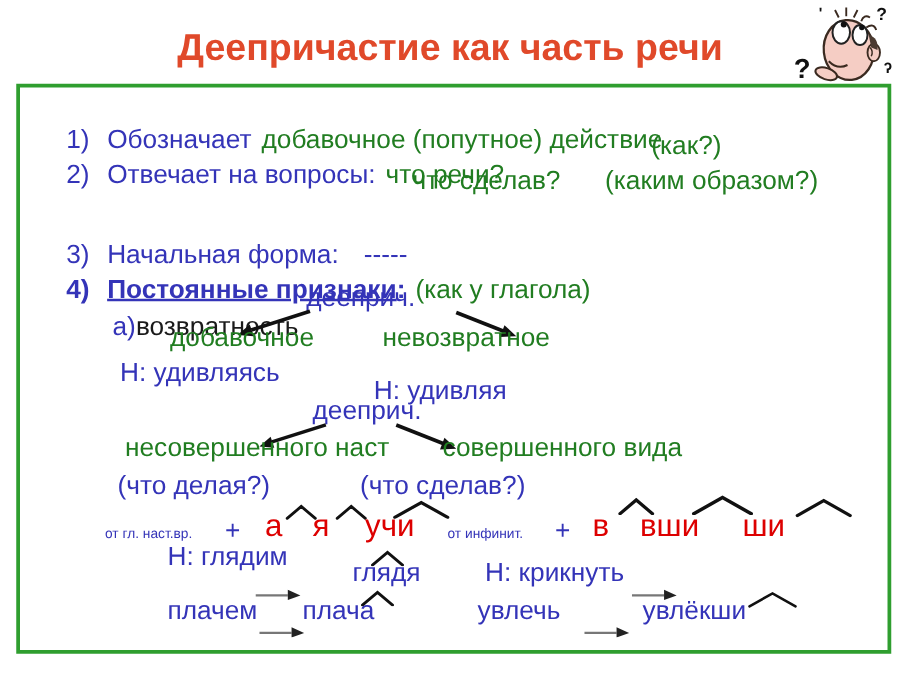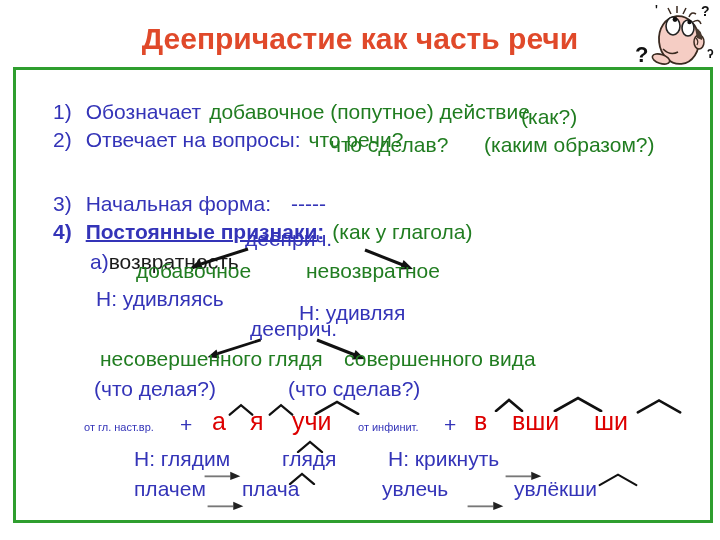--- a/index.html
+++ b/index.html
@@ -100,22 +100,22 @@
 
     <svg style="position:absolute;left:186px;top:266px;" width="66" height="26" viewBox="0 0 72 26">
       <line x1="64" y1="3" x2="17" y2="18" stroke="#111" stroke-width="3"></line>
       <polygon points="6,22 15.8,13.5 19,23" fill="#111"></polygon>
     </svg>
     <svg style="position:absolute;left:296px;top:268px;" width="62" height="26" viewBox="0 0 60 26">
       <line x1="4" y1="2" x2="42" y2="17" stroke="#111" stroke-width="3"></line>
       <polygon points="52,21 39,21.5 42.6,12.1" fill="#111"></polygon>
     </svg>
 
-    <span class="t g" style="left:84px;top:277px;">несовершенного глядя</span>
-    <span class="t g" style="left:328px;top:277px;">совершенного вида</span>
+    <span class="t g" style="left:84px;top:277px;">несовершенного наст</span>
+    <span class="t g" style="left:338px;top:277px;">совершенного вида</span>
     <span class="t b" style="left:78px;top:307px;">(что делая?)</span>
     <span class="t b" style="left:272px;top:307px;">(что сделав?)</span>
 
     <span class="t b small" style="left:68px;top:351px;">от гл. наст.вр.</span>
     <span class="t b" style="left:164px;top:343px;">+</span>
     <span class="t r big" style="left:196px;top:338px;">а</span>
     <svg class="caret" style="position:absolute;left:212px;top:333px;" width="26" height="13" viewBox="0 0 30 14">
         <path d="M2 13 L15 2 L28 13" fill="none" stroke="#111" stroke-width="2.6" stroke-linecap="round"></path>
       </svg>
     <span class="t r big" style="left:234px;top:338px;">я</span>
@@ -134,21 +134,21 @@
       </svg>
     <span class="t r big" style="left:496px;top:338px;">вши</span>
     <svg class="caret" style="position:absolute;left:534px;top:326px;" width="56" height="16" viewBox="0 0 50 16">
         <path d="M2 15 L25 2 L48 15" fill="none" stroke="#111" stroke-width="2.8" stroke-linecap="round"></path>
       </svg>
     <span class="t r big" style="left:578px;top:338px;">ши</span>
     <svg class="caret" style="position:absolute;left:620px;top:328px;" width="46" height="16" viewBox="0 0 50 16">
         <path d="M2 15 L25 2 L48 15" fill="none" stroke="#111" stroke-width="2.8" stroke-linecap="round"></path>
       </svg>
 
-    <span class="t b" style="left:118px;top:377px;">Н: глядим</span>
+    <span class="t b" style="left:118px;top:364px;">Н: глядим</span>
     <svg style="position:absolute;left:186px;top:399px;" width="40" height="11" viewBox="0 0 40 12">
         <line x1="1" y1="8" x2="29" y2="8" stroke="#777" stroke-width="2"></line>
         <polygon points="40,8 29,3 29,12" fill="#222"></polygon>
       </svg>
     <span class="w" style="left:266px;top:377px;">
       <span class="t b" style="position:static;">глядя</span>
       <svg class="caret" style="left:14px;top:-7px;" width="28" height="13" viewBox="0 0 30 14">
           <path d="M2 13 L15 2 L28 13" fill="none" stroke="#111" stroke-width="2.4" stroke-linecap="round"></path>
         </svg>
     </span>

